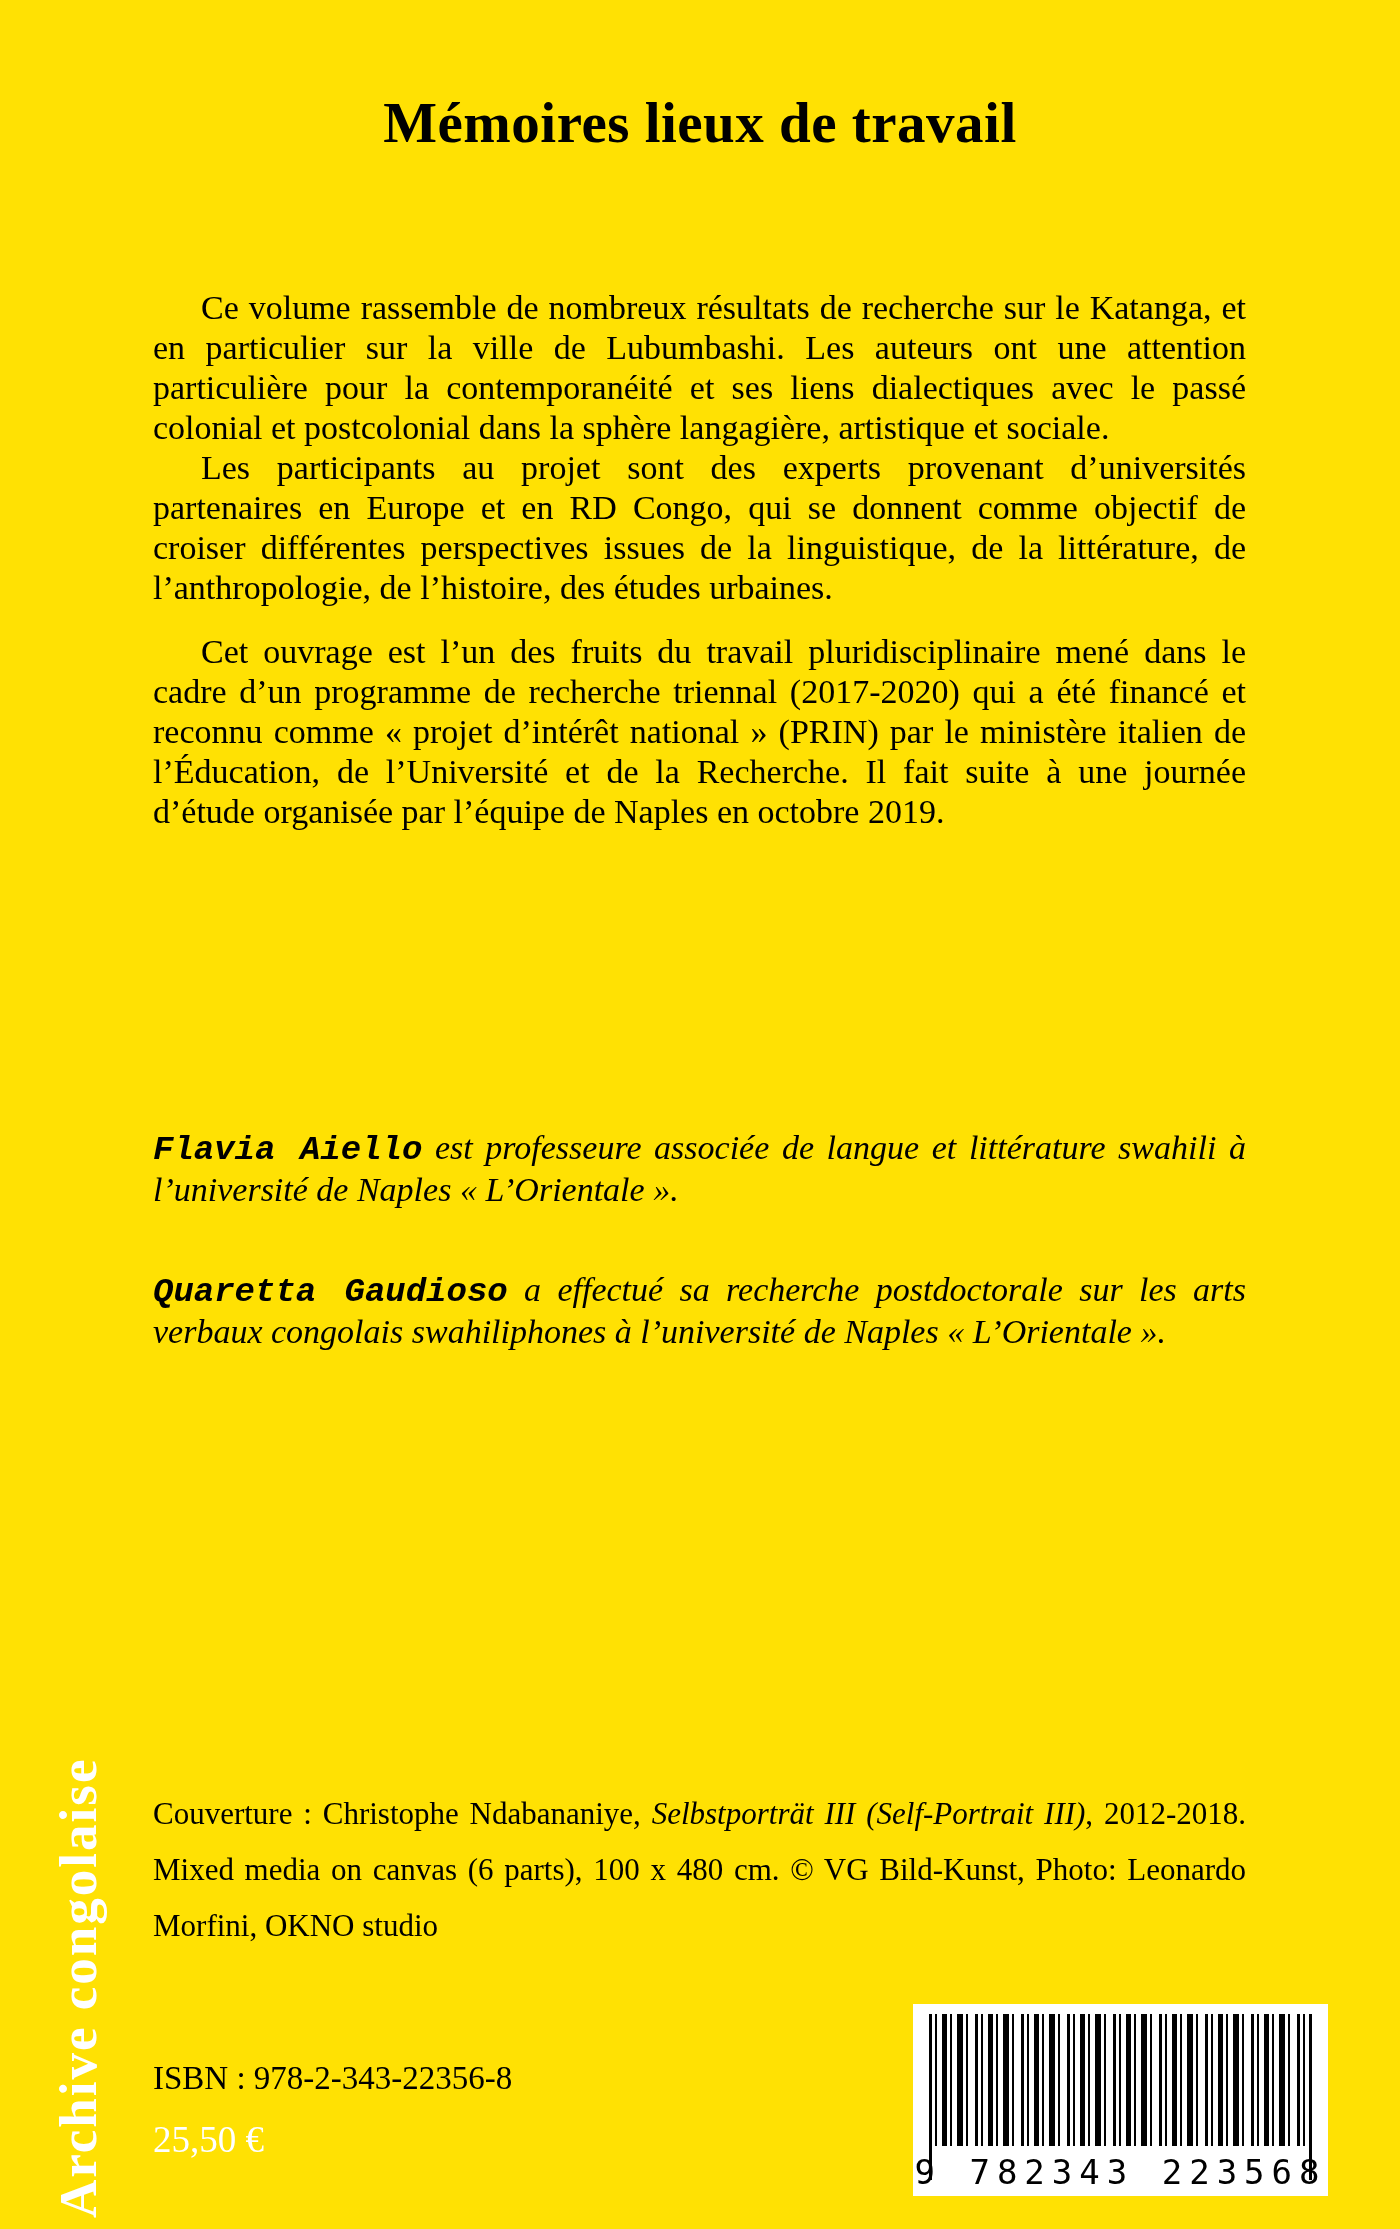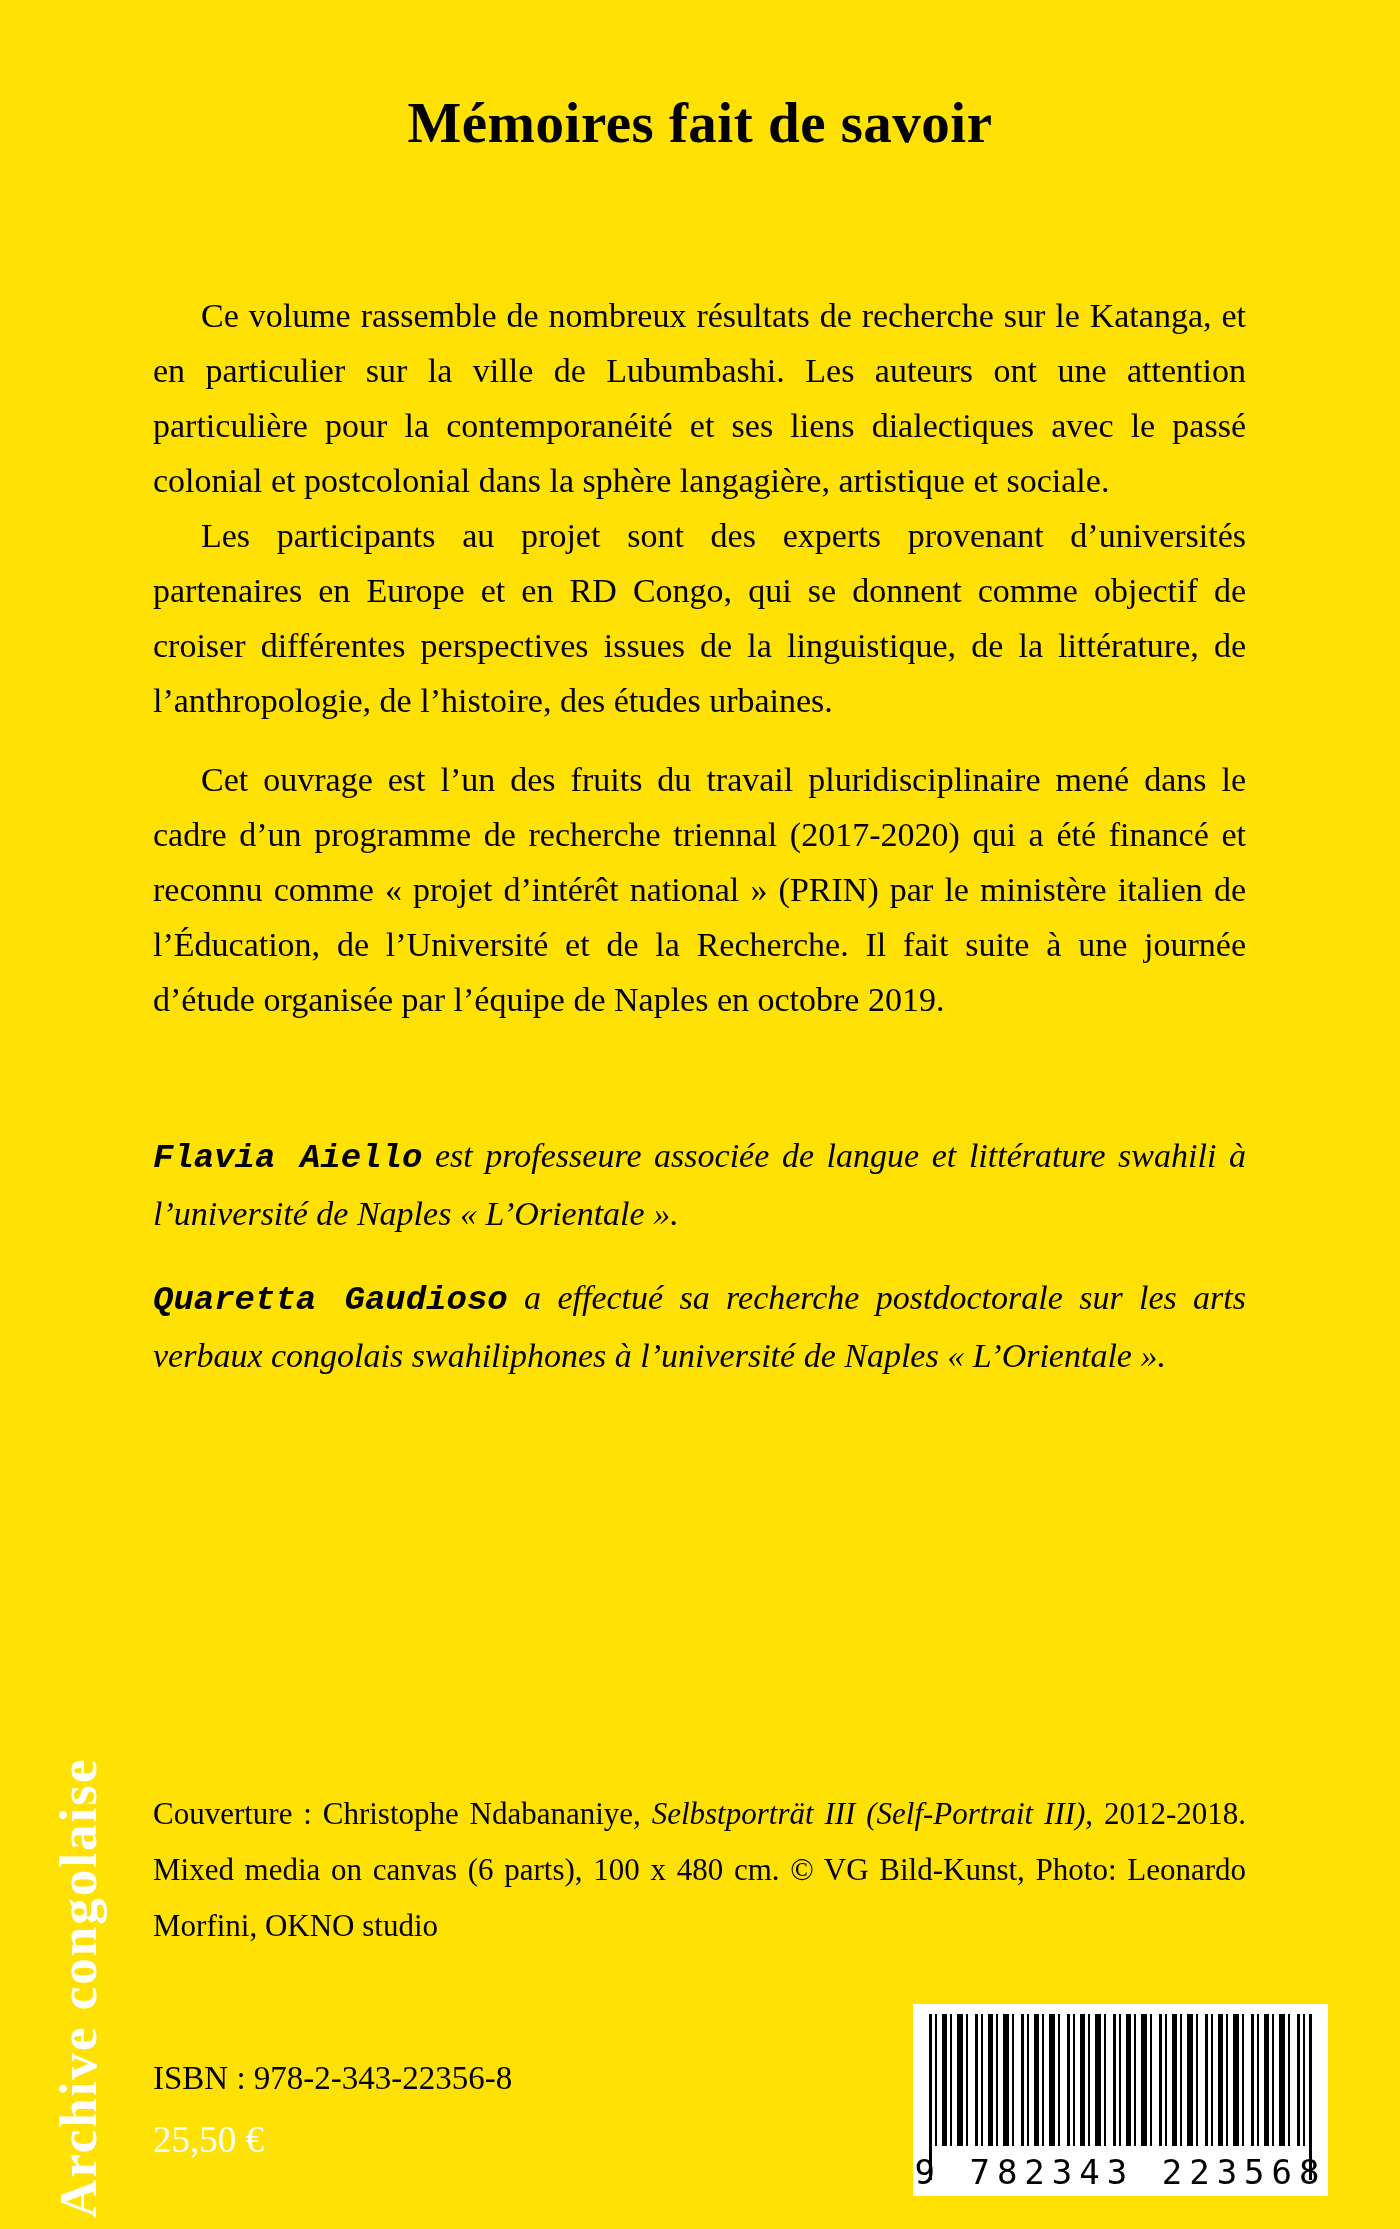--- a/index.html
+++ b/index.html
@@ -12,21 +12,21 @@
     overflow:hidden;
     margin:0 auto;
   }
   .title{
     position:absolute;top:52px;left:0;width:100%;
     text-align:center;
     font-size:57px;font-weight:bold;letter-spacing:0.5px;
   }
   .textblock{
     position:absolute;left:153px;width:1093px;
-    font-size:34px;line-height:55px;
+    font-size:34px;line-height:40px;
     text-align:justify;
   }
   .textblock p{margin:0;}
   p.indent{text-indent:48px;}
   p.gap-before{margin-top:24px;}
   .synopsis{top:288px;}
   .bio{font-style:italic;}
   .bio strong{font-style:italic;font-family:Liberation Mono, monospace;}
   .bio-1{top:1128px;}
   .bio-2{top:1270px;}
@@ -70,21 +70,21 @@
     font-size:34px;letter-spacing:7px;
     background:transparent;
     color:#000;
   }
 </style>
 </head>
 <body>
 
 <div class="page">
 
-  <h1 class="title">Mémoires fait de savoir</h1>
+  <h1 class="title">Mémoires lieux de travail</h1>
 
   <div class="textblock synopsis">
     <p class="indent">Ce volume rassemble de nombreux résultats de recherche sur le Katanga, et en particulier sur la ville de Lubumbashi. Les auteurs ont une attention particulière pour la contemporanéité et ses liens dialectiques avec le passé colonial et postcolonial dans la sphère langagière, artistique et sociale.</p>
     <p class="indent">Les participants au projet sont des experts provenant d’universités partenaires en Europe et en RD Congo, qui se donnent comme objectif de croiser différentes perspectives issues de la linguistique, de la littérature, de l’anthropologie, de l’histoire, des études urbaines.</p>
     <p class="indent gap-before">Cet ouvrage est l’un des fruits du travail pluridisciplinaire mené dans le cadre d’un programme de recherche triennal (2017-2020) qui a été financé et reconnu comme « projet d’intérêt national » (PRIN) par le ministère italien de l’Éducation, de l’Université et de la Recherche. Il fait suite à une journée d’étude organisée par l’équipe de Naples en octobre 2019.</p>
   </div>
 
   <div class="textblock bio bio-1">
     <p><strong>Flavia Aiello</strong><span> est professeure associée de langue et littérature swahili à l’université de Naples « L’Orientale ».</span></p>
   </div>

